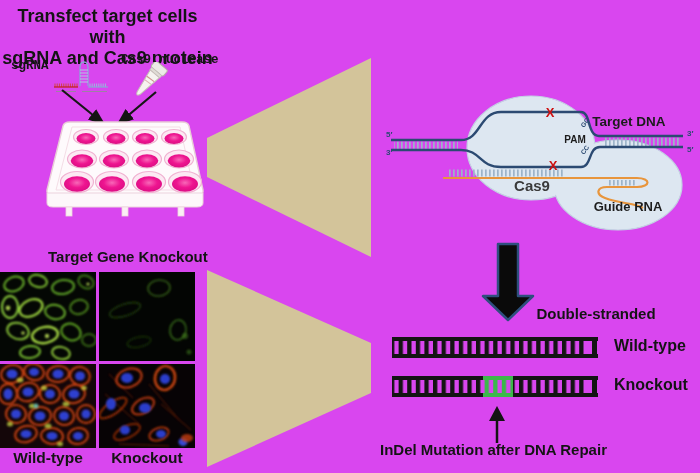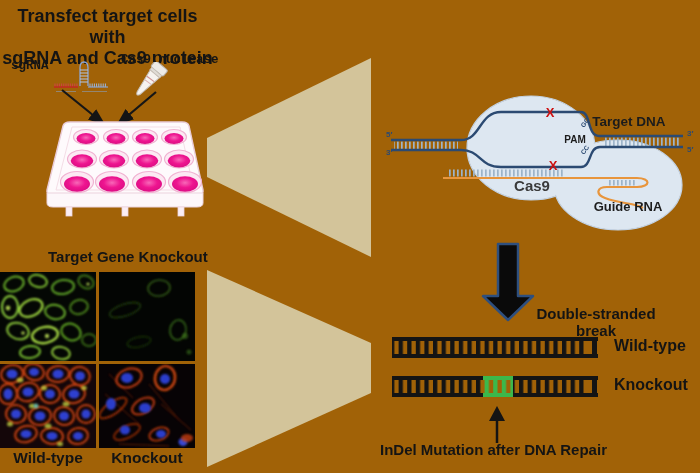--- a/index.html
+++ b/index.html
@@ -1,16 +1,16 @@
 <!DOCTYPE html>
 <html><head>
 <meta charset="utf-8">
 <style>
   html,body{margin:0;padding:0;background:#fff;}
-  #canvas{position:relative;width:700px;height:473px;background:#a16207;overflow:hidden;
+  #canvas{position:relative;width:700px;height:473px;background:#d946ef;overflow:hidden;
           font-family:"Liberation Sans",sans-serif;color:#111;}
   .abs{position:absolute;}
   .ttl{font-weight:bold;font-size:18px;line-height:1.18;text-align:center;color:#141414;}
   .h2{font-weight:bold;font-size:15px;text-align:left;color:#141414;padding-left:48px;}
   .small-lab{font-weight:bold;font-size:12.5px;color:#141414;font-family:Liberation Mono, monospace;}
   .img-lab{font-weight:bold;font-size:15.5px;text-align:center;color:#141414;}
   .ladder-lab{font-weight:bold;font-size:16px;color:#141414;}
   .dsb{font-weight:bold;font-size:15px;line-height:1.15;text-align:center;color:#141414;margin-top:43px;}
   .indel{font-weight:bold;font-size:15px;color:#141414;}
   .wedge{background:#d3c49a;}
@@ -332,21 +332,20 @@
     <text x="199" y="50" font-size="6.5" font-weight="bold" fill="#2b4a72" transform="rotate(-55 199 50)">GG</text>
     <text x="199" y="77" font-size="6.5" font-weight="bold" fill="#2b4a72" transform="rotate(-55 199 77)">CC</text>
   </svg>
 
   <svg class="abs" style="left:478px;top:240px;" width="60" height="85" viewBox="0 0 60 85">
     <polygon points="20,4 40,4 40,56 55,56 30,80 5,56 20,56" fill="#0a0a0a" stroke="#2e4f7e" stroke-width="2.5" stroke-linejoin="round"></polygon>
   </svg>
 
   <div class="abs dsb" style="left:526px;top:262px;width:140px;">
     <div>Double-stranded</div>
-    <div>break</div>
   </div>
 
   <svg class="abs" style="left:390px;top:334px;" width="220" height="28" viewBox="0 0 220 28">
     <rect x="2" y="4" width="194" height="19" fill="url(#rungK)"></rect>
     <rect x="2" y="3" width="206" height="4" fill="#141414"></rect>
     <rect x="2" y="20" width="206" height="4" fill="#141414"></rect>
     <rect x="202" y="3" width="5" height="21" fill="#141414"></rect>
   </svg>
   <div class="abs ladder-lab" style="left:614px;top:337px;">Wild-type</div>
 

